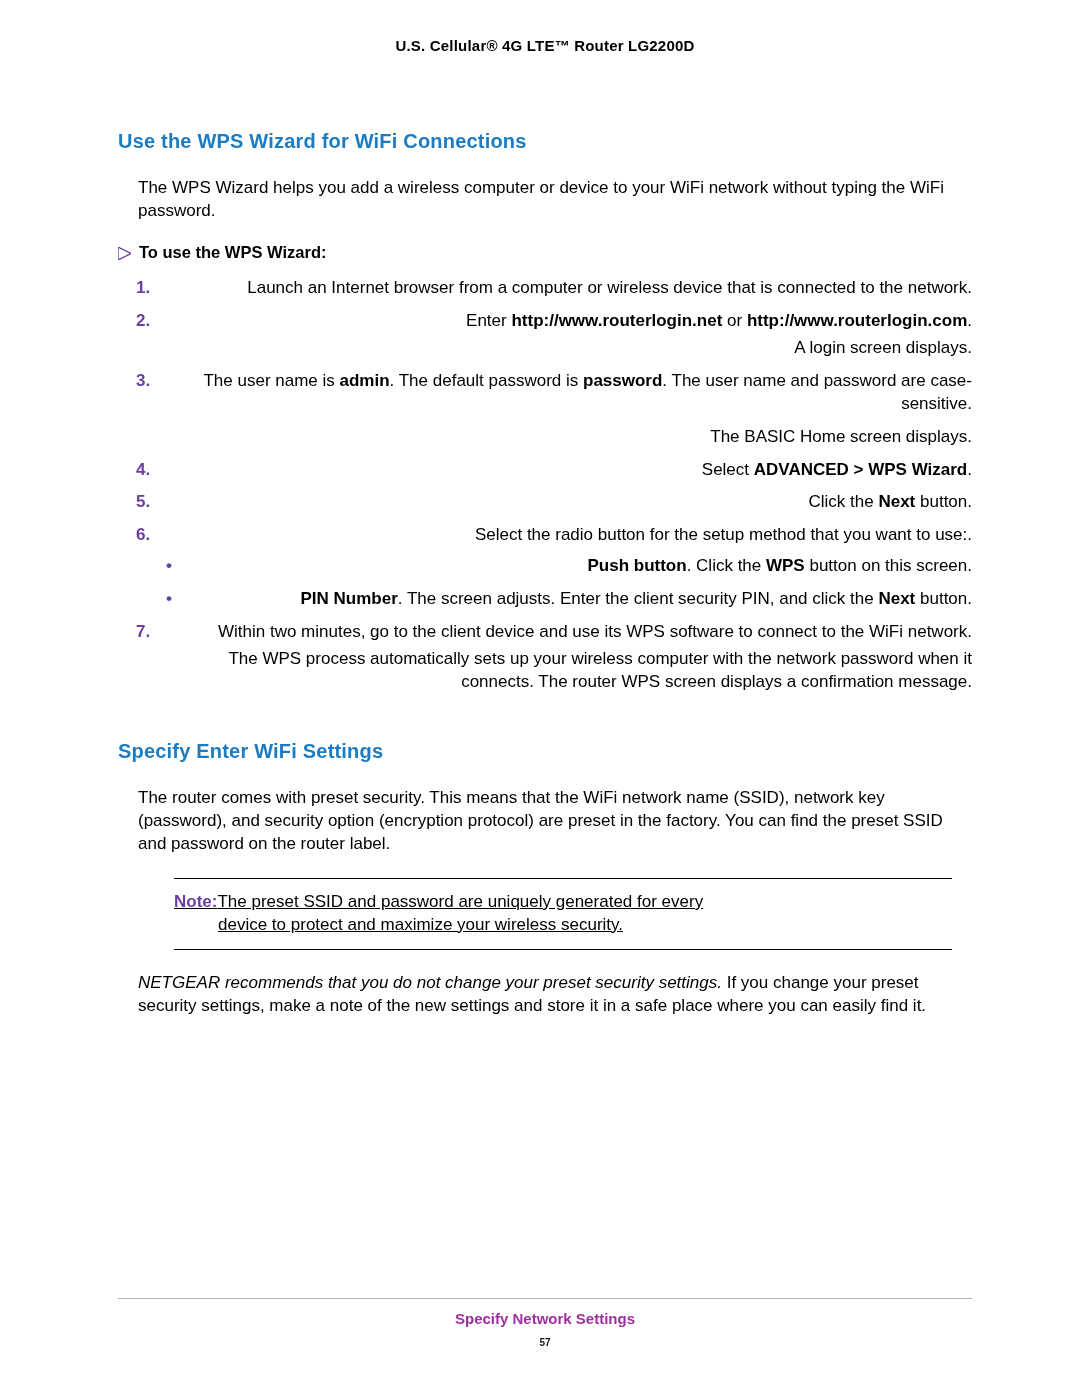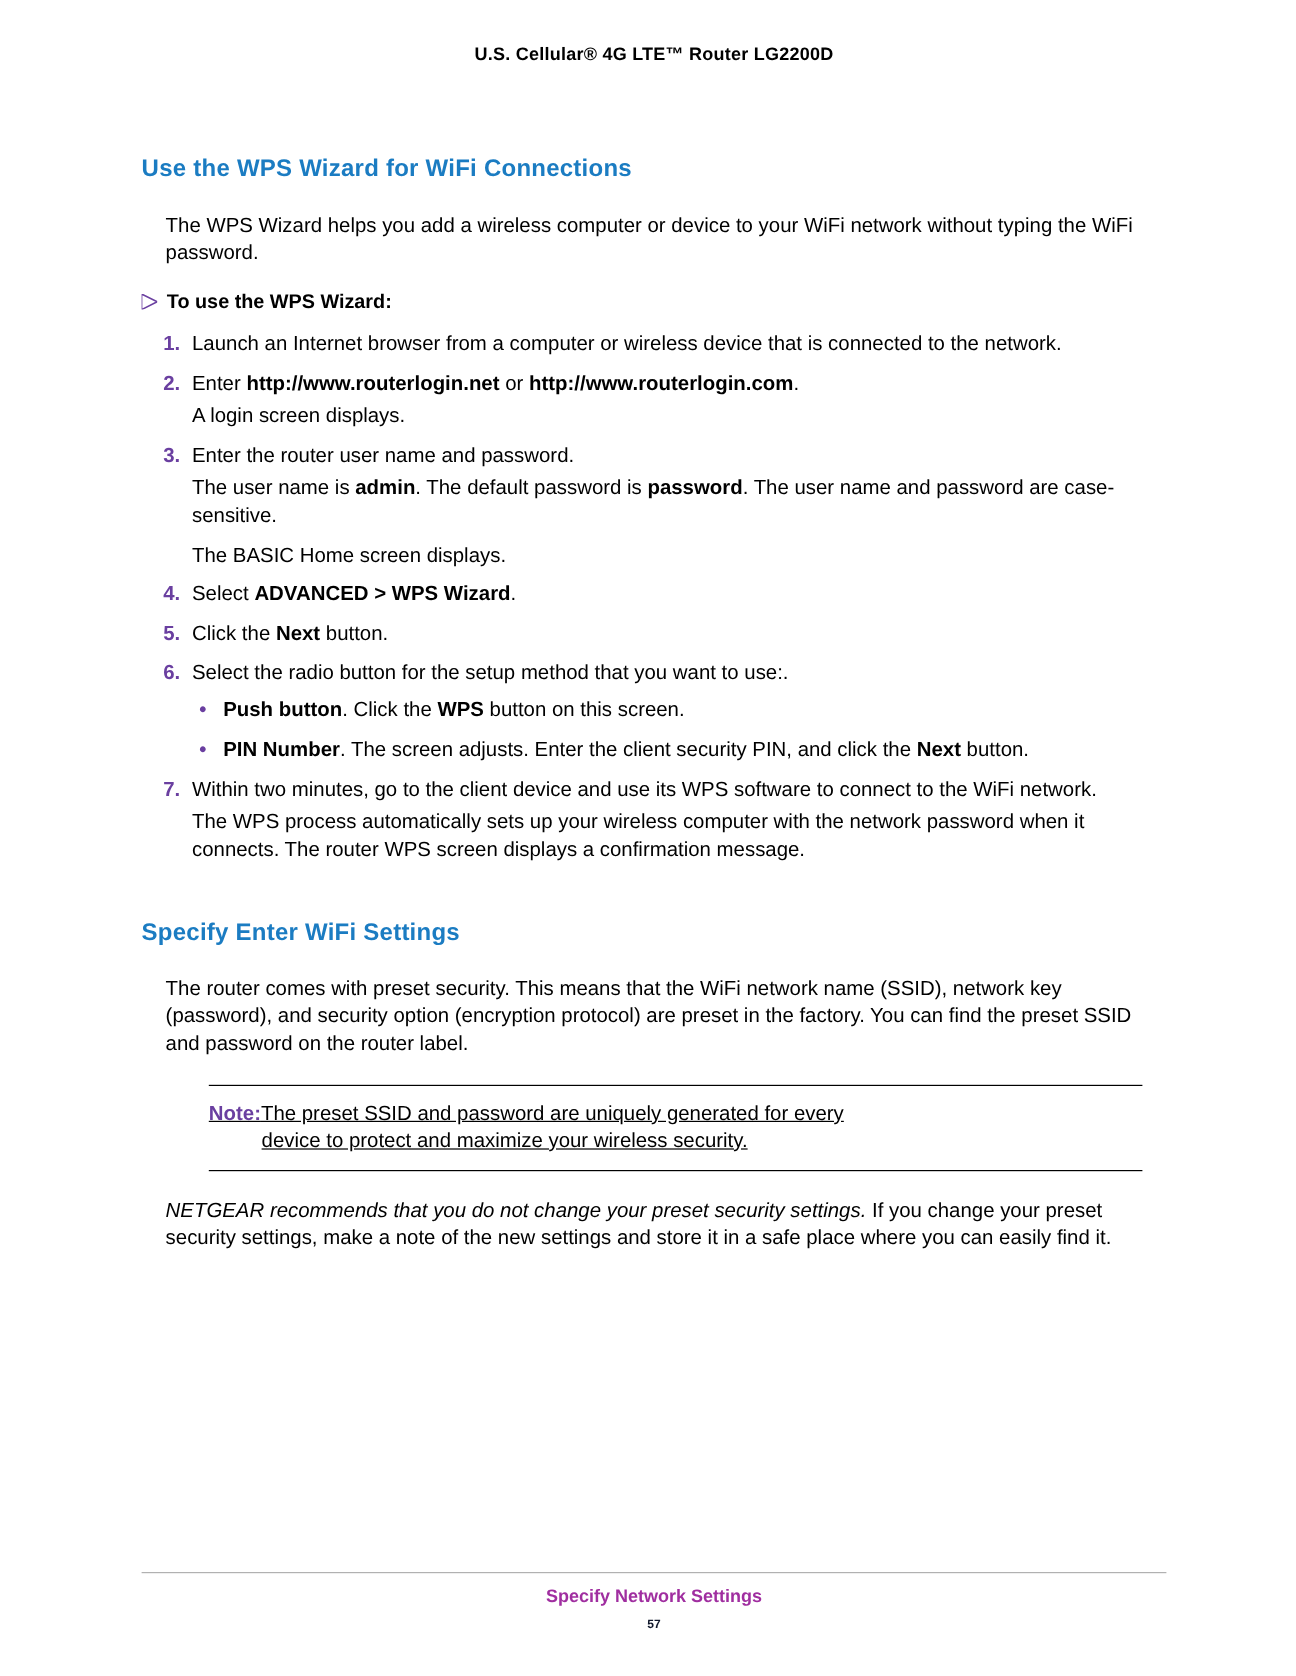--- a/index.html
+++ b/index.html
@@ -45,20 +45,21 @@
     display: inline-block;
     vertical-align: middle;
     margin-right: 8px;
     color: #6a3fa0;
   }
   ol.steps {
     margin: 0 0 44px 0;
     padding: 0;
     list-style: none;
     counter-reset: step;
+    text-align: right;
   }
   ol.steps > li {
     counter-increment: step;
     margin: 0 0 10px 0;
     padding-left: 42px;
     position: relative;
   }
   ol.steps > li::before {
     content: counter(step) ".";
     position: absolute;
@@ -103,21 +104,21 @@
   }
   .note-block .note-body {
     padding-left: 44px;
   }
   .recommend {
     margin: 18px 0 0 20px;
   }
   .recommend .italic { font-style: italic; }
   .footer {
     position: absolute;
-    bottom: 36px;
+    bottom: 48px;
     left: 118px;
     right: 108px;
     text-align: center;
     border-top: 1px solid #b1b1b1;
     padding-top: 10px;
   }
   .footer-top {
     color: #a02ea0;
     font-weight: bold;
     font-size: 15px;
@@ -150,21 +151,20 @@
 
   <ol class="steps">
     <li>
       <span>Launch an Internet browser from a computer or wireless device that is connected to the network.</span>
     </li>
     <li>
       <span>Enter </span><span class="bold">http://www.routerlogin.net</span><span> or </span><span class="bold">http://www.routerlogin.com</span><span>.</span>
       <p>A login screen displays.</p>
     </li>
     <li>
-      <span>Enter the router user name and password.</span>
       <p>
         <span>The user name is </span><span class="bold">admin</span><span>. The default password is </span><span class="bold">password</span><span>. The user name and password are case-sensitive.</span>
       </p>
       <p>The BASIC Home screen displays.</p>
     </li>
     <li>
       <span>Select </span><span class="bold">ADVANCED &gt; WPS Wizard</span><span>.</span>
     </li>
     <li>
       <span>Click the </span><span class="bold">Next</span><span> button.</span>

